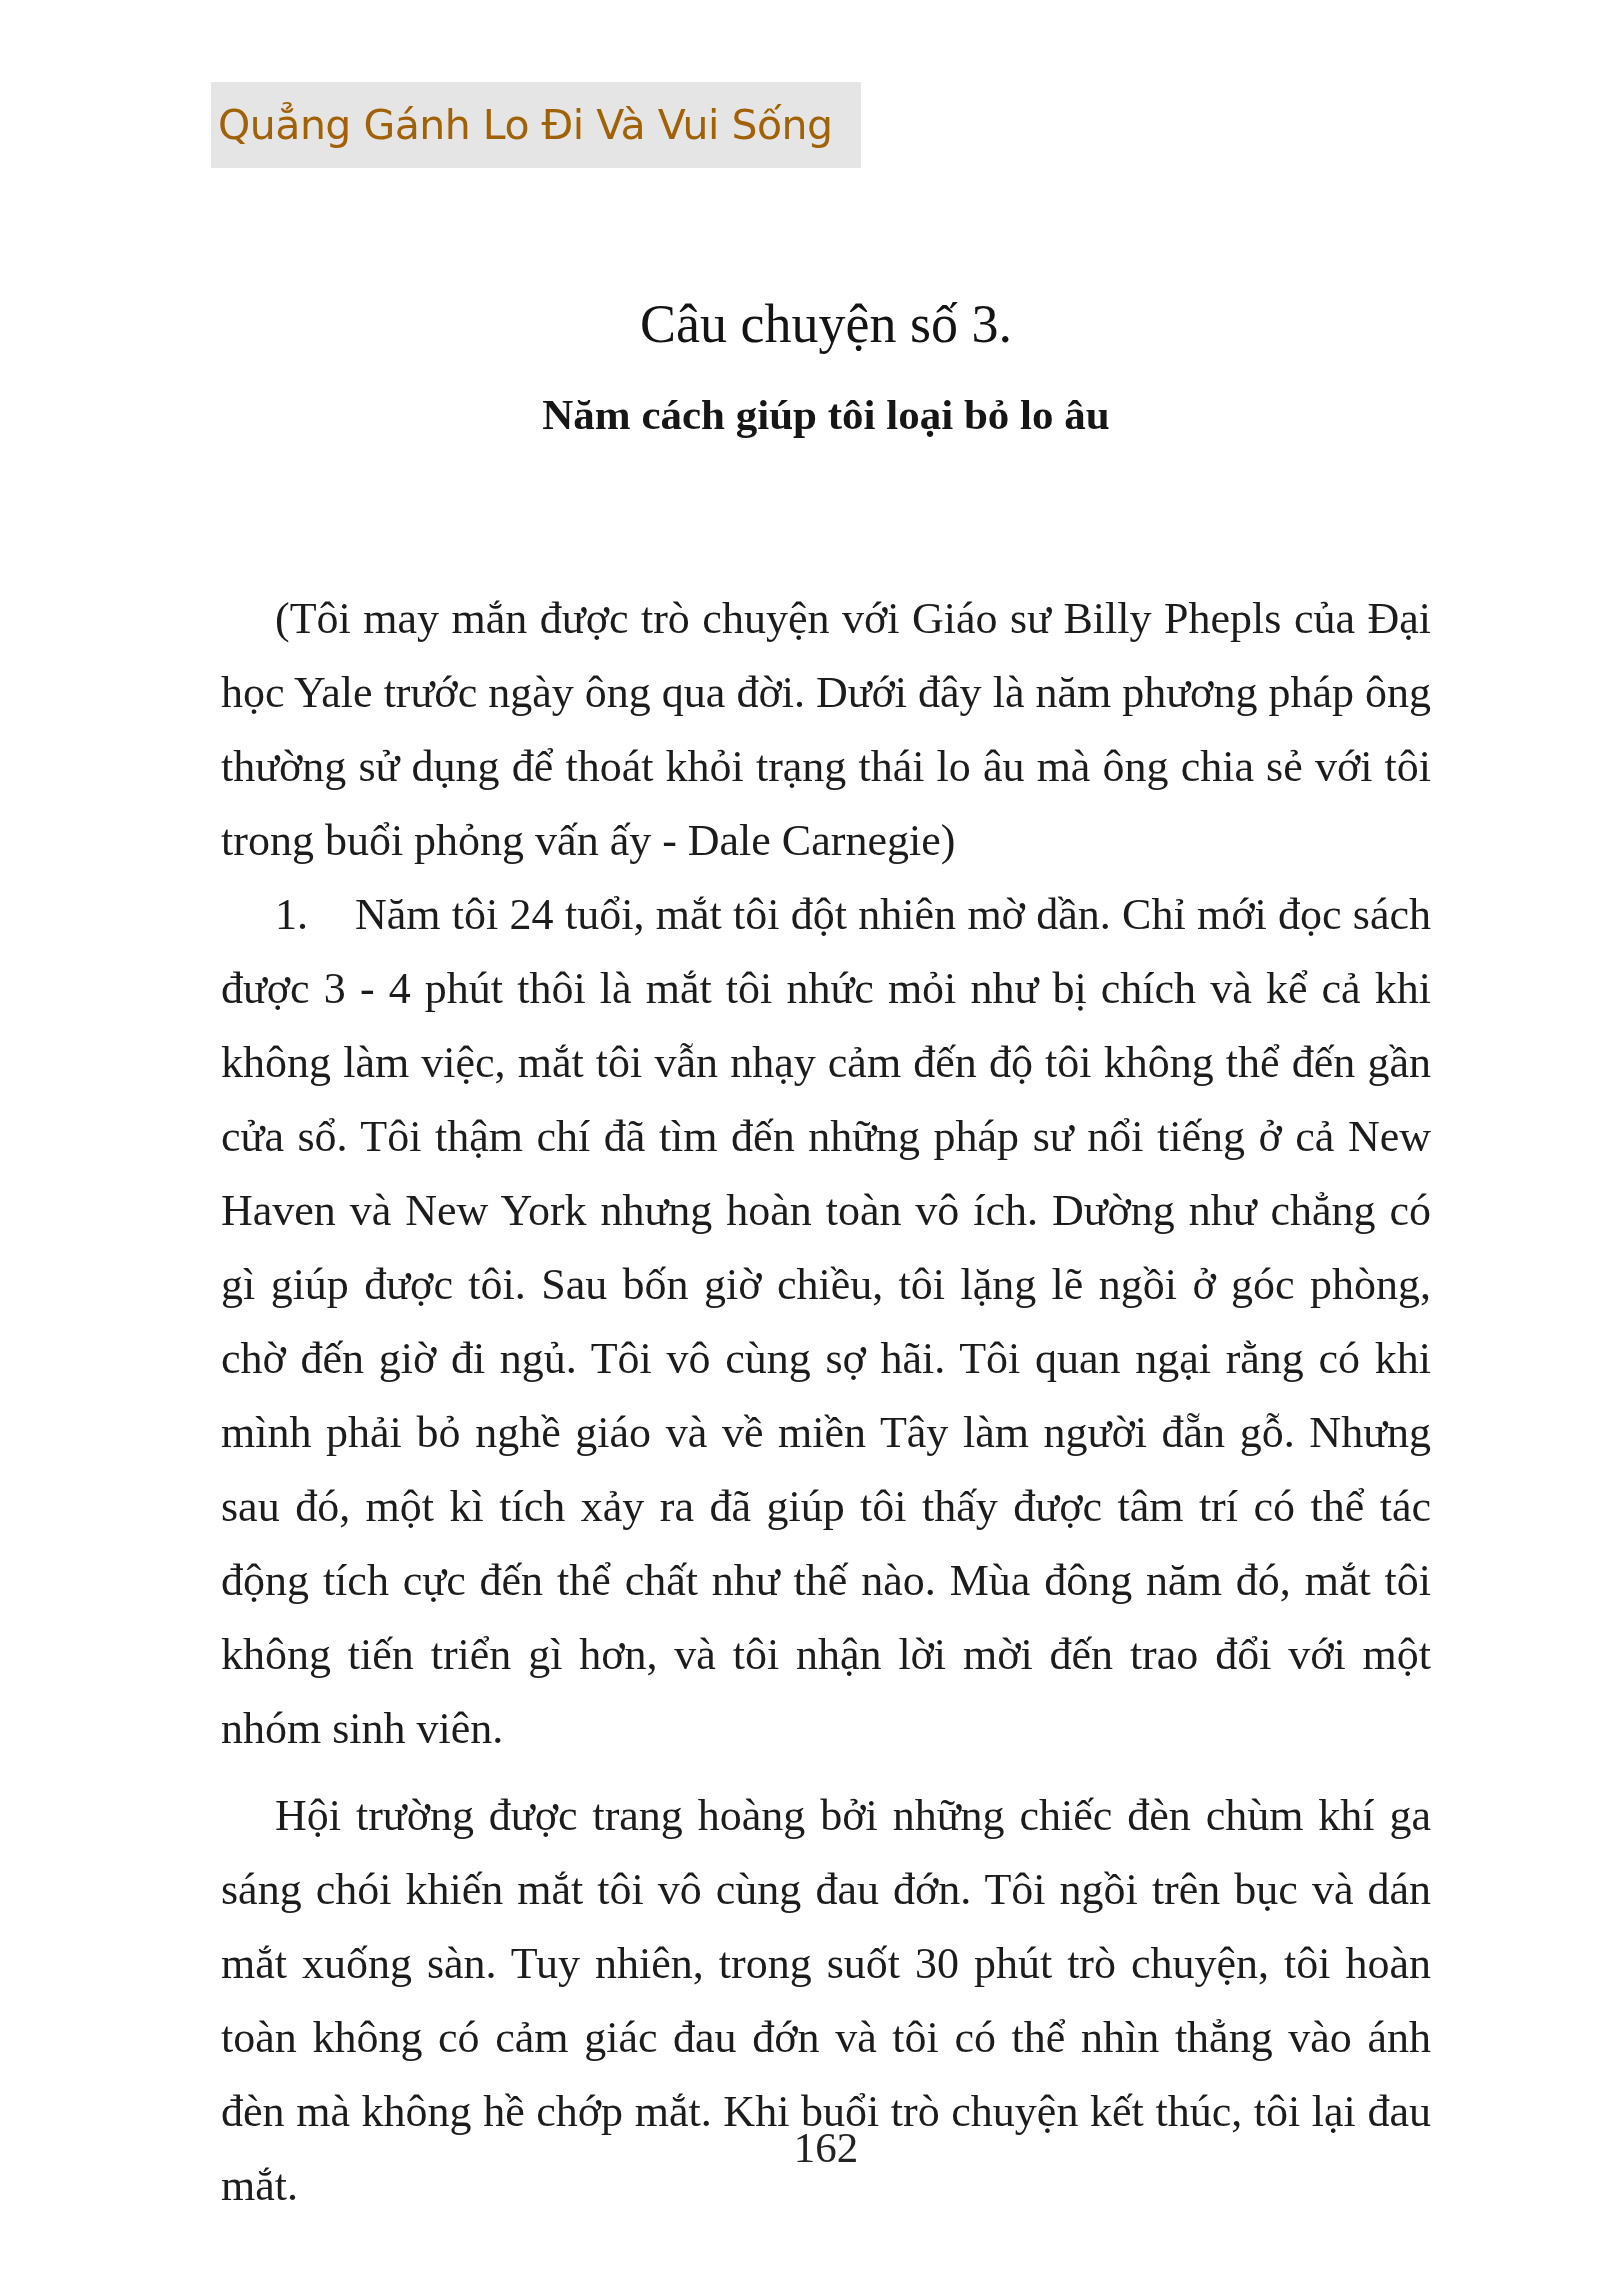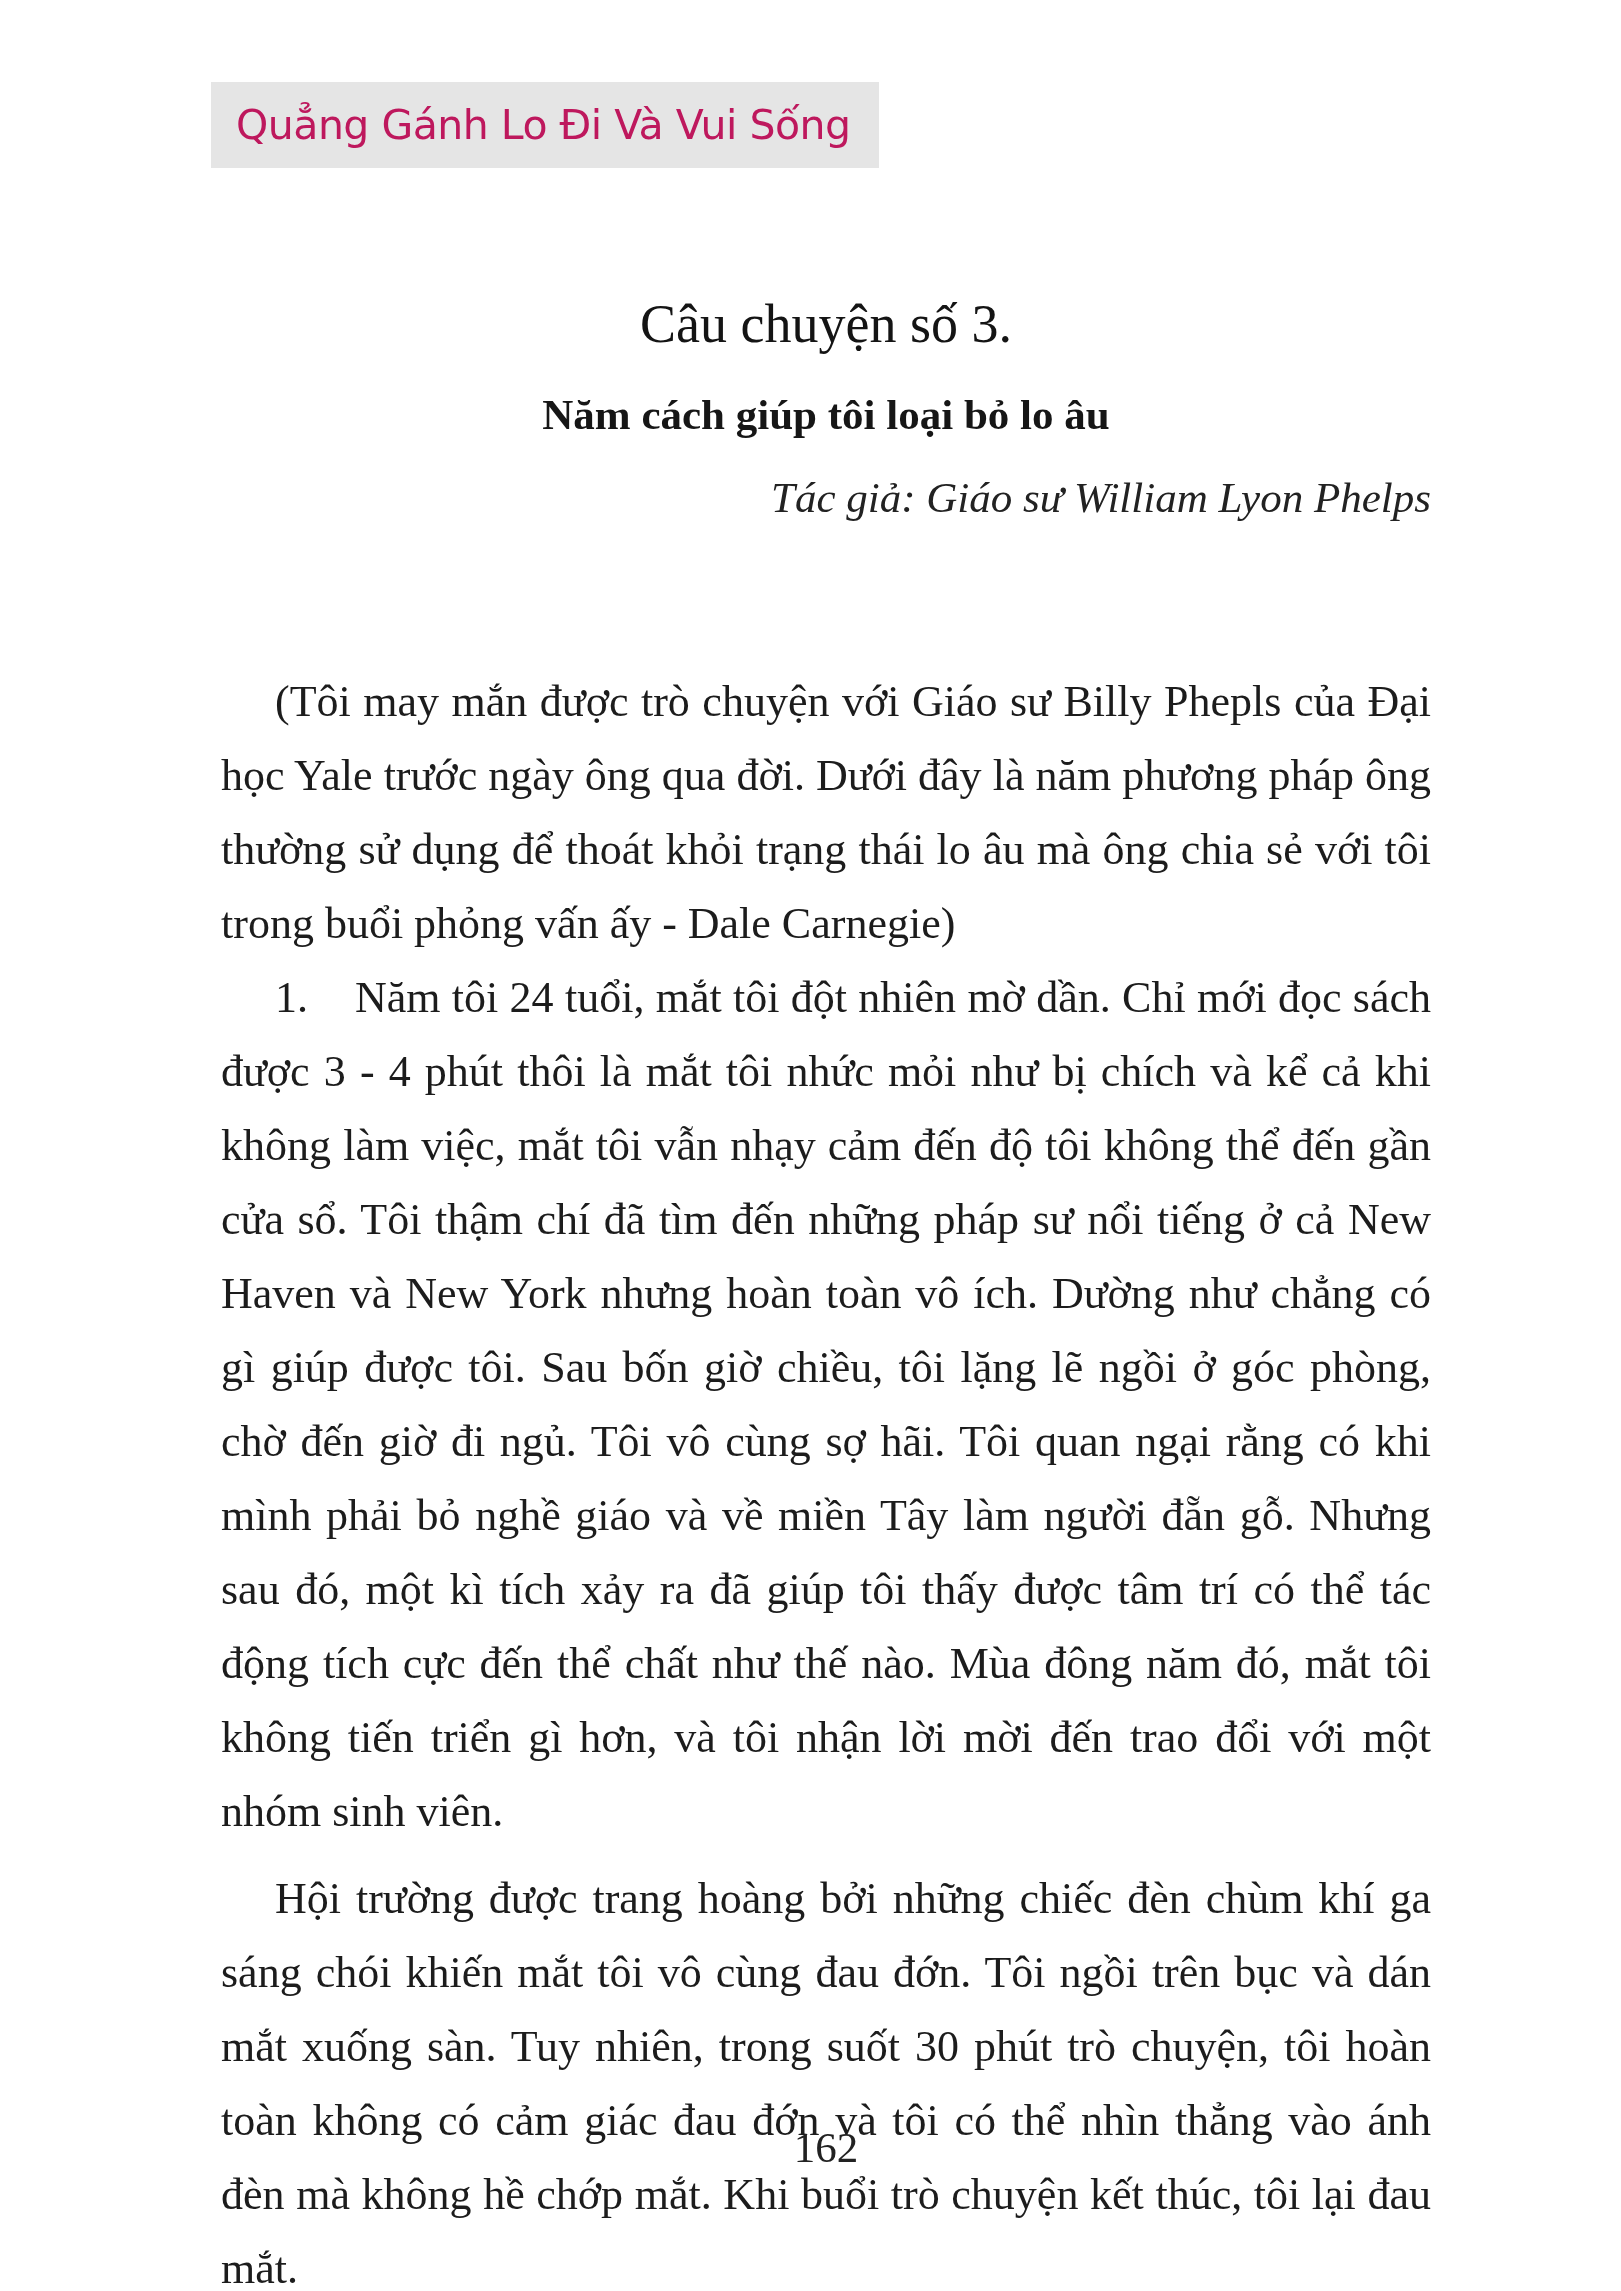--- a/index.html
+++ b/index.html
@@ -12,26 +12,26 @@
     color: #1f1f1f;
     overflow: hidden;
   }
   .header-badge {
     position: absolute;
     left: 211px;
     top: 82px;
     height: 86px;
     display: inline-flex;
     align-items: center;
-    padding: 0 28px 0 25px;
+    padding: 0 28px 0 7px;
     background: #e5e5e5;
     font-family: "DejaVu Sans", "Liberation Sans", sans-serif;
     font-size: 41px;
     letter-spacing: -0.5px;
-    color: #be185d;
+    color: #a16207;
     white-space: nowrap;
   }
   .content {
     margin: 0 190px 0 221px; 
     padding-top: 291px;
   }
   .story-title {
     text-align: center;
     font-weight: normal;
     font-size: 54px;
@@ -84,21 +84,20 @@
   <div class="header-badge">
     <span>Quẳng Gánh Lo Đi Và Vui Sống</span>
   </div>
 
   <div class="content">
 
     <div class="story-title">Câu chuyện số 3.</div>
 
     <div class="story-subtitle">Năm cách giúp tôi loại bỏ lo âu</div>
 
-    <div class="author-line">Tác giả: Giáo sư William Lyon Phelps</div>
 
     <p class="body-para first">(Tôi may mắn được trò chuyện với Giáo sư Billy Phepls của Đại học Yale trước ngày ông qua đời. Dưới đây là năm phương pháp ông thường sử dụng để thoát khỏi trạng thái lo âu mà ông chia sẻ với tôi trong buổi phỏng vấn ấy - Dale Carnegie)</p>
 
     <p class="body-para"><span class="list-number">1.</span><span>Năm tôi 24 tuổi, mắt tôi đột nhiên mờ dần. Chỉ mới đọc sách được 3 - 4 phút thôi là mắt tôi nhức mỏi như bị chích và kể cả khi không làm việc, mắt tôi vẫn nhạy cảm đến độ tôi không thể đến gần cửa sổ. Tôi thậm chí đã tìm đến những pháp sư nổi tiếng ở cả New Haven và New York nhưng hoàn toàn vô ích. Dường như chẳng có gì giúp được tôi. Sau bốn giờ chiều, tôi lặng lẽ ngồi ở góc phòng, chờ đến giờ đi ngủ. Tôi vô cùng sợ hãi. Tôi quan ngại rằng có khi mình phải bỏ nghề giáo và về miền Tây làm người đẵn gỗ. Nhưng sau đó, một kì tích xảy ra đã giúp tôi thấy được tâm trí có thể tác động tích cực đến thể chất như thế nào. Mùa đông năm đó, mắt tôi không tiến triển gì hơn, và tôi nhận lời mời đến trao đổi với một nhóm sinh viên.</span></p>
 
     <p class="body-para spaced">Hội trường được trang hoàng bởi những chiếc đèn chùm khí ga sáng chói khiến mắt tôi vô cùng đau đớn. Tôi ngồi trên bục và dán mắt xuống sàn. Tuy nhiên, trong suốt 30 phút trò chuyện, tôi hoàn toàn không có cảm giác đau đớn và tôi có thể nhìn thẳng vào ánh đèn mà không hề chớp mắt. Khi buổi trò chuyện kết thúc, tôi lại đau mắt.</p>
 
   </div>
 
   <div class="page-number">162</div>

